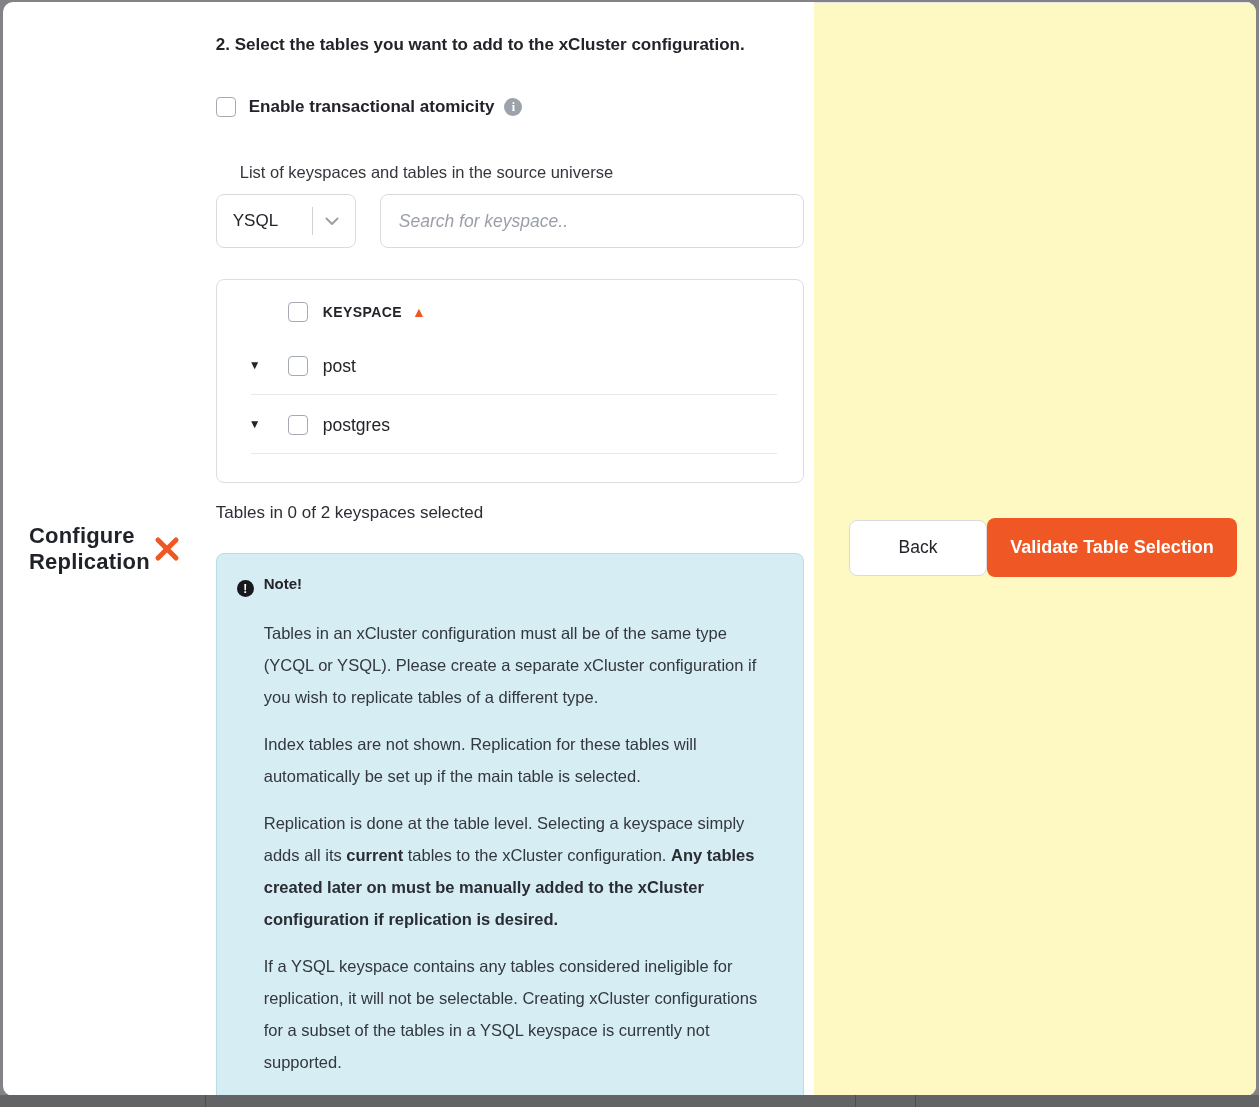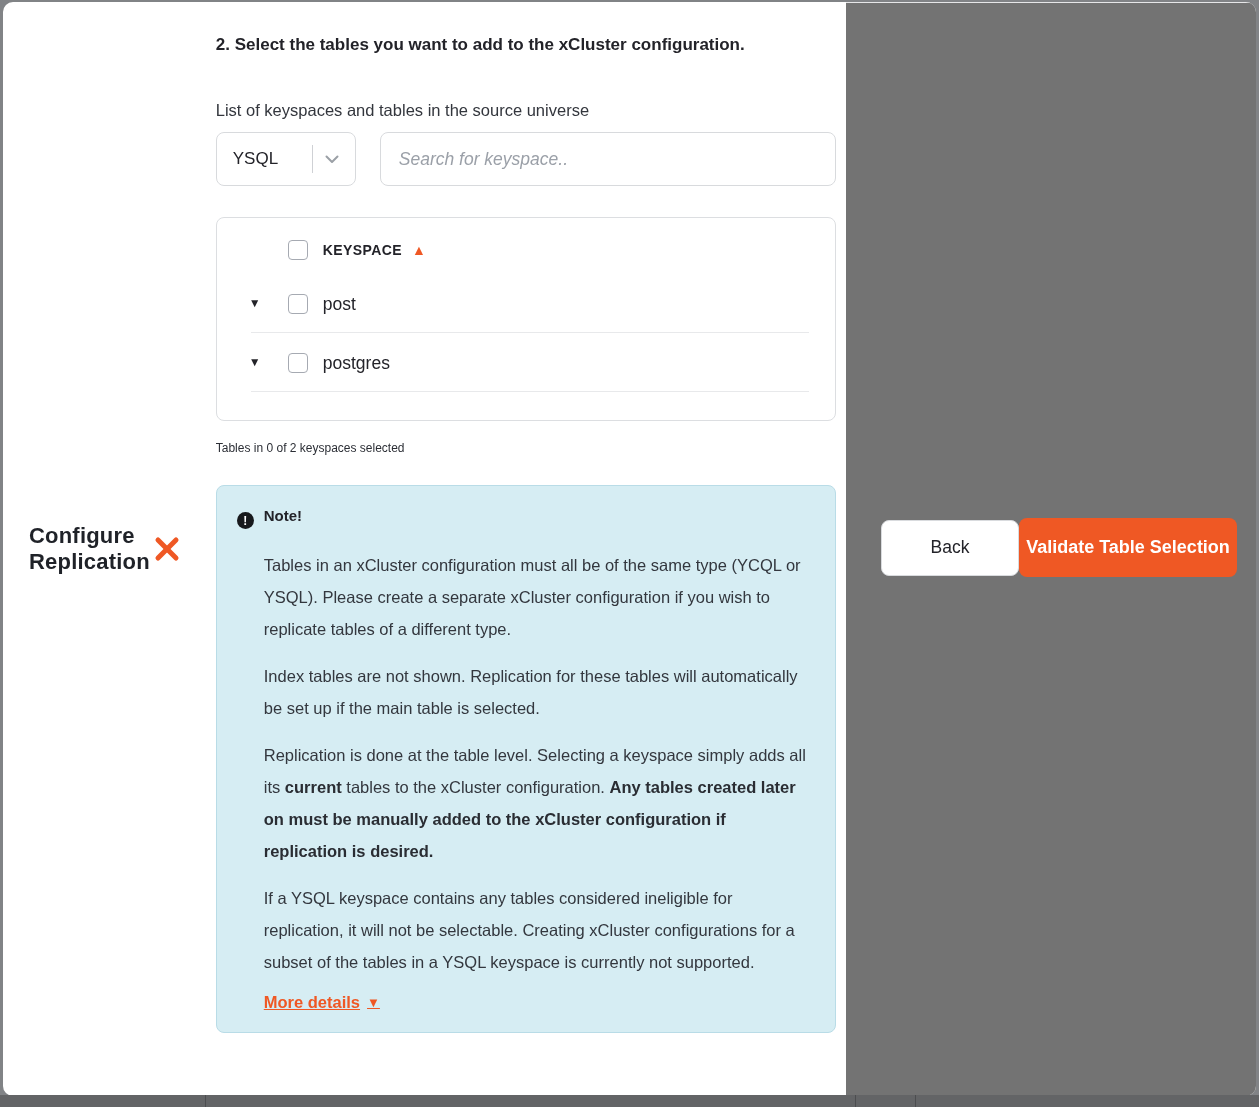--- a/index.html
+++ b/index.html
@@ -53,21 +53,21 @@
   }
   .atomicity-label { margin-left: 13px; font-size: 17px; font-weight: bold; color: #232329; }
   .info-icon {
     margin-left: 10px;
     width: 18px; height: 18px; border-radius: 50%;
     background: #9da3ab; color: #fff;
     font-size: 12px; font-weight: bold; font-family: "Liberation Serif", serif;
     display: inline-flex; align-items: center; justify-content: center;
   }
 
-  .keyspace-label { margin-top: 46px; font-size: 16.5px; color: #33363d; }
+  .keyspace-label { margin-top: 46px; font-size: 16.5px; color: #33363d; margin-left: 24px; }
 
   .controls-row { margin-top: 12px; display: flex; gap: 24px; }
   .api-select {
     width: 140px; height: 54px;
     border: 1px solid #d8dadd; border-radius: 8px;
     display: flex; align-items: center;
     padding: 0 16px; cursor: pointer; background:#fff;
   }
   .api-select .value { font-size: 17px; color: #232329; }
   .api-select .sep { width: 1px; height: 28px; background: #cfd1d5; margin-left: auto; margin-right: 12px; }
@@ -105,21 +105,21 @@
     font-size: 14px; font-weight: bold; color: #232329; letter-spacing: .4px;
     display: flex; align-items: center; cursor: pointer;
   }
   .sort-mini { font-size: 10px; line-height: 1; }
   .sort-mini.down { color: #9a9da3; margin-left: 8px; }
   .sort-mini.up { color: #c3c6cb; margin-left: 2px; }
   .row-name { position: absolute; left: 106px; top: 50%; transform: translateY(-50%); font-size: 17.5px; color: #232329; }
   .row-size { position: absolute; left: 1043px; top: 50%; transform: translateY(-50%); font-size: 17.5px; color: #232329; }
   .hairline { position: absolute; left: 34px; right: 26px; bottom: 0; height: 1px; background: #e8e9eb; }
 
-  .summary { margin-top: 20px; font-size: 12px; color: #2b2e35; }
+  .summary { margin-top: 20px; font-size: 17px; color: #2b2e35; }
 
   
   .note {
     margin-top: 30px;
     background: #d6edf3;
     border: 1px solid #b9dce7;
     border-radius: 8px;
     padding: 21px 26px 20px 20px;
     display: flex;
   }
@@ -138,32 +138,32 @@
     display: inline-flex; align-items: center;
     color: #ef5824; font-size: 16.5px; font-weight: bold;
     text-decoration: underline; cursor: pointer;
   }
   .more-details .caret { margin-left: 7px; font-size: 13px; text-decoration: none; }
 
   
   .modal-footer {
     flex: 0 0 90px;
     border-top: 1px solid #e7e7e9;
-    background: #737373;
+    background: #fef9c3;
     display: flex; align-items: center; justify-content: space-between;
     padding: 0 19px 4px 35px;
   }
   .back-btn {
     width: 138px; height: 56px;
     background: #fff; border: 1px solid #d9dbde; border-radius: 8px;
     font-size: 17.5px; color: #232329; cursor: pointer;
     font-family: "Liberation Sans", sans-serif;
   }
   .validate-btn {
-    width: 218px; height: 59px;
+    width: 250px; height: 59px;
     background: #ef5824; border: none; border-radius: 8px;
     font-size: 18px; font-weight: bold; color: #ffffff; cursor: pointer;
     font-family: "Liberation Sans", sans-serif;
   }
 </style>
 </head>
 <body>
 
 <div class="modal">
 
@@ -174,20 +174,25 @@
         <line x1="4" y1="4" x2="22" y2="22" stroke="#ef5824" stroke-width="5" stroke-linecap="round"></line>
         <line x1="22" y1="4" x2="4" y2="22" stroke="#ef5824" stroke-width="5" stroke-linecap="round"></line>
       </svg>
     </button>
   </div>
 
   <div class="modal-body">
 
     <div class="step-heading">2. Select the tables you want to add to the xCluster configuration.</div>
 
+    <div class="atomicity-row">
+      <span class="checkbox"></span>
+      <span class="atomicity-label">Enable transactional atomicity</span>
+      <span class="info-icon">i</span>
+    </div>
 
     <div class="keyspace-label">List of keyspaces and tables in the source universe</div>
 
     <div class="controls-row">
       <div class="api-select">
         <span class="value">YSQL</span>
         <span class="sep"></span>
         <svg width="14" height="9" viewBox="0 0 14 9">
           <polyline points="1.5,1.5 7,7 12.5,1.5" fill="none" stroke="#9ba0a6" stroke-width="2" stroke-linecap="round" stroke-linejoin="round"></polyline>
         </svg>

